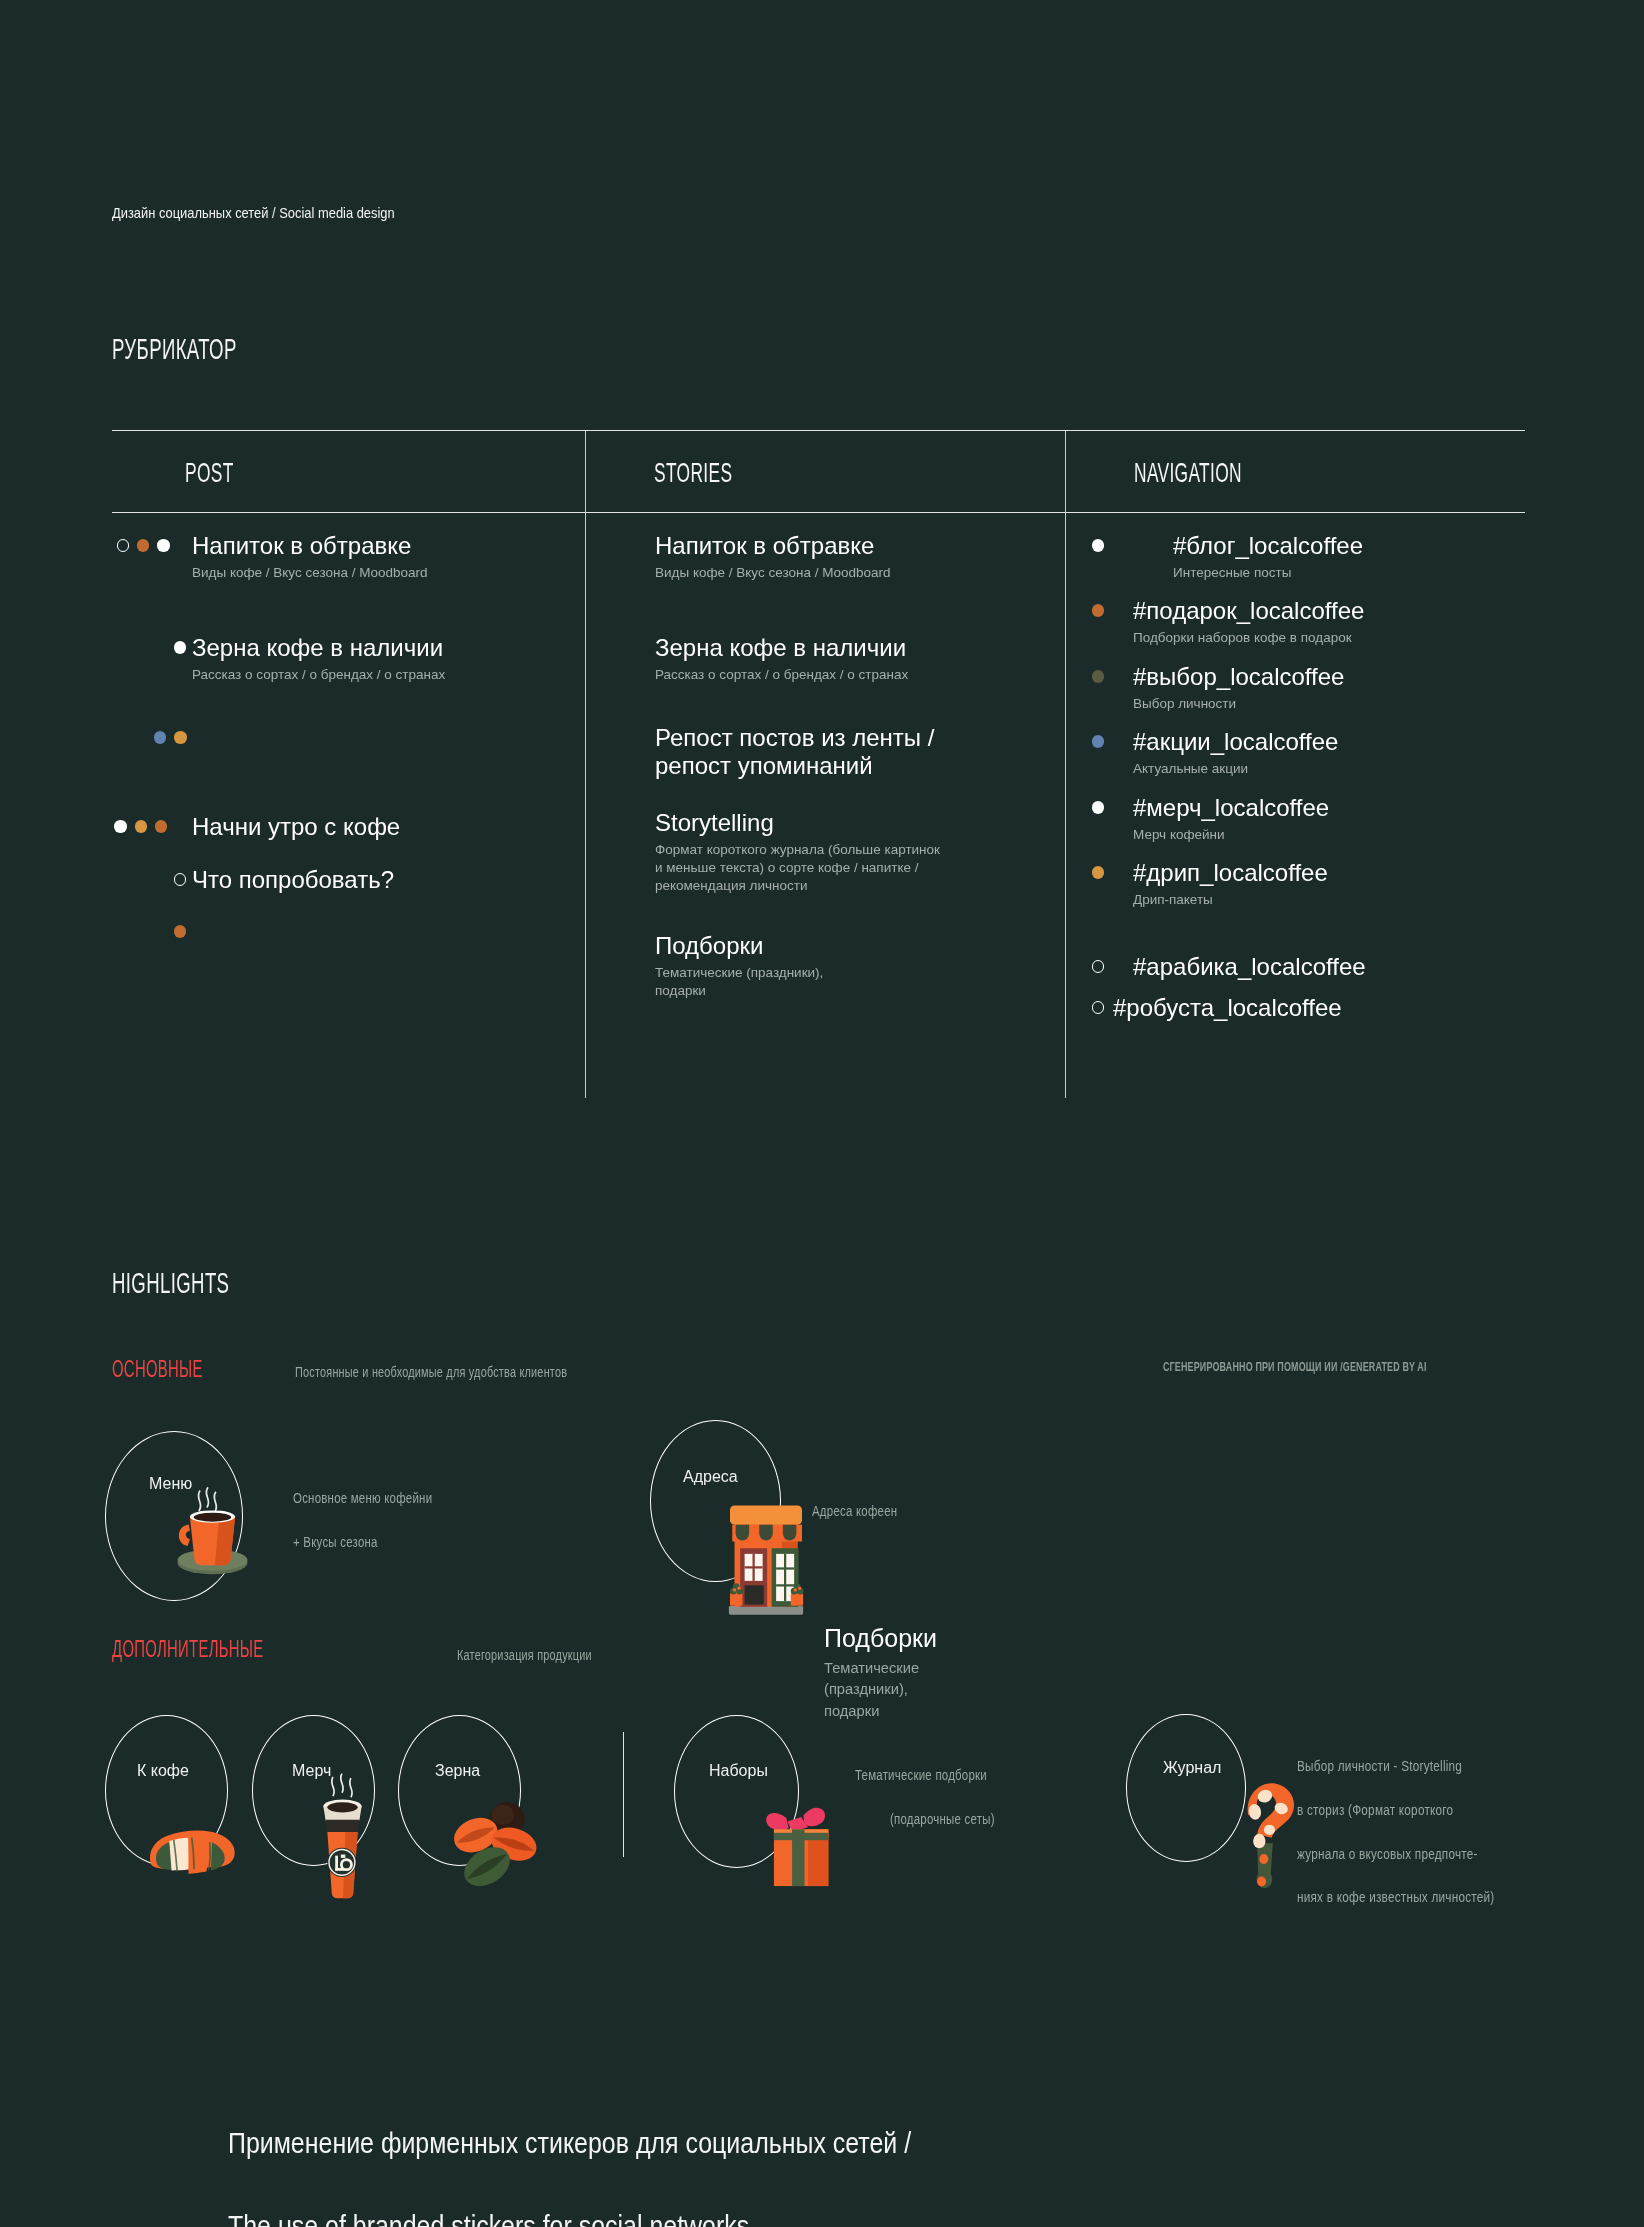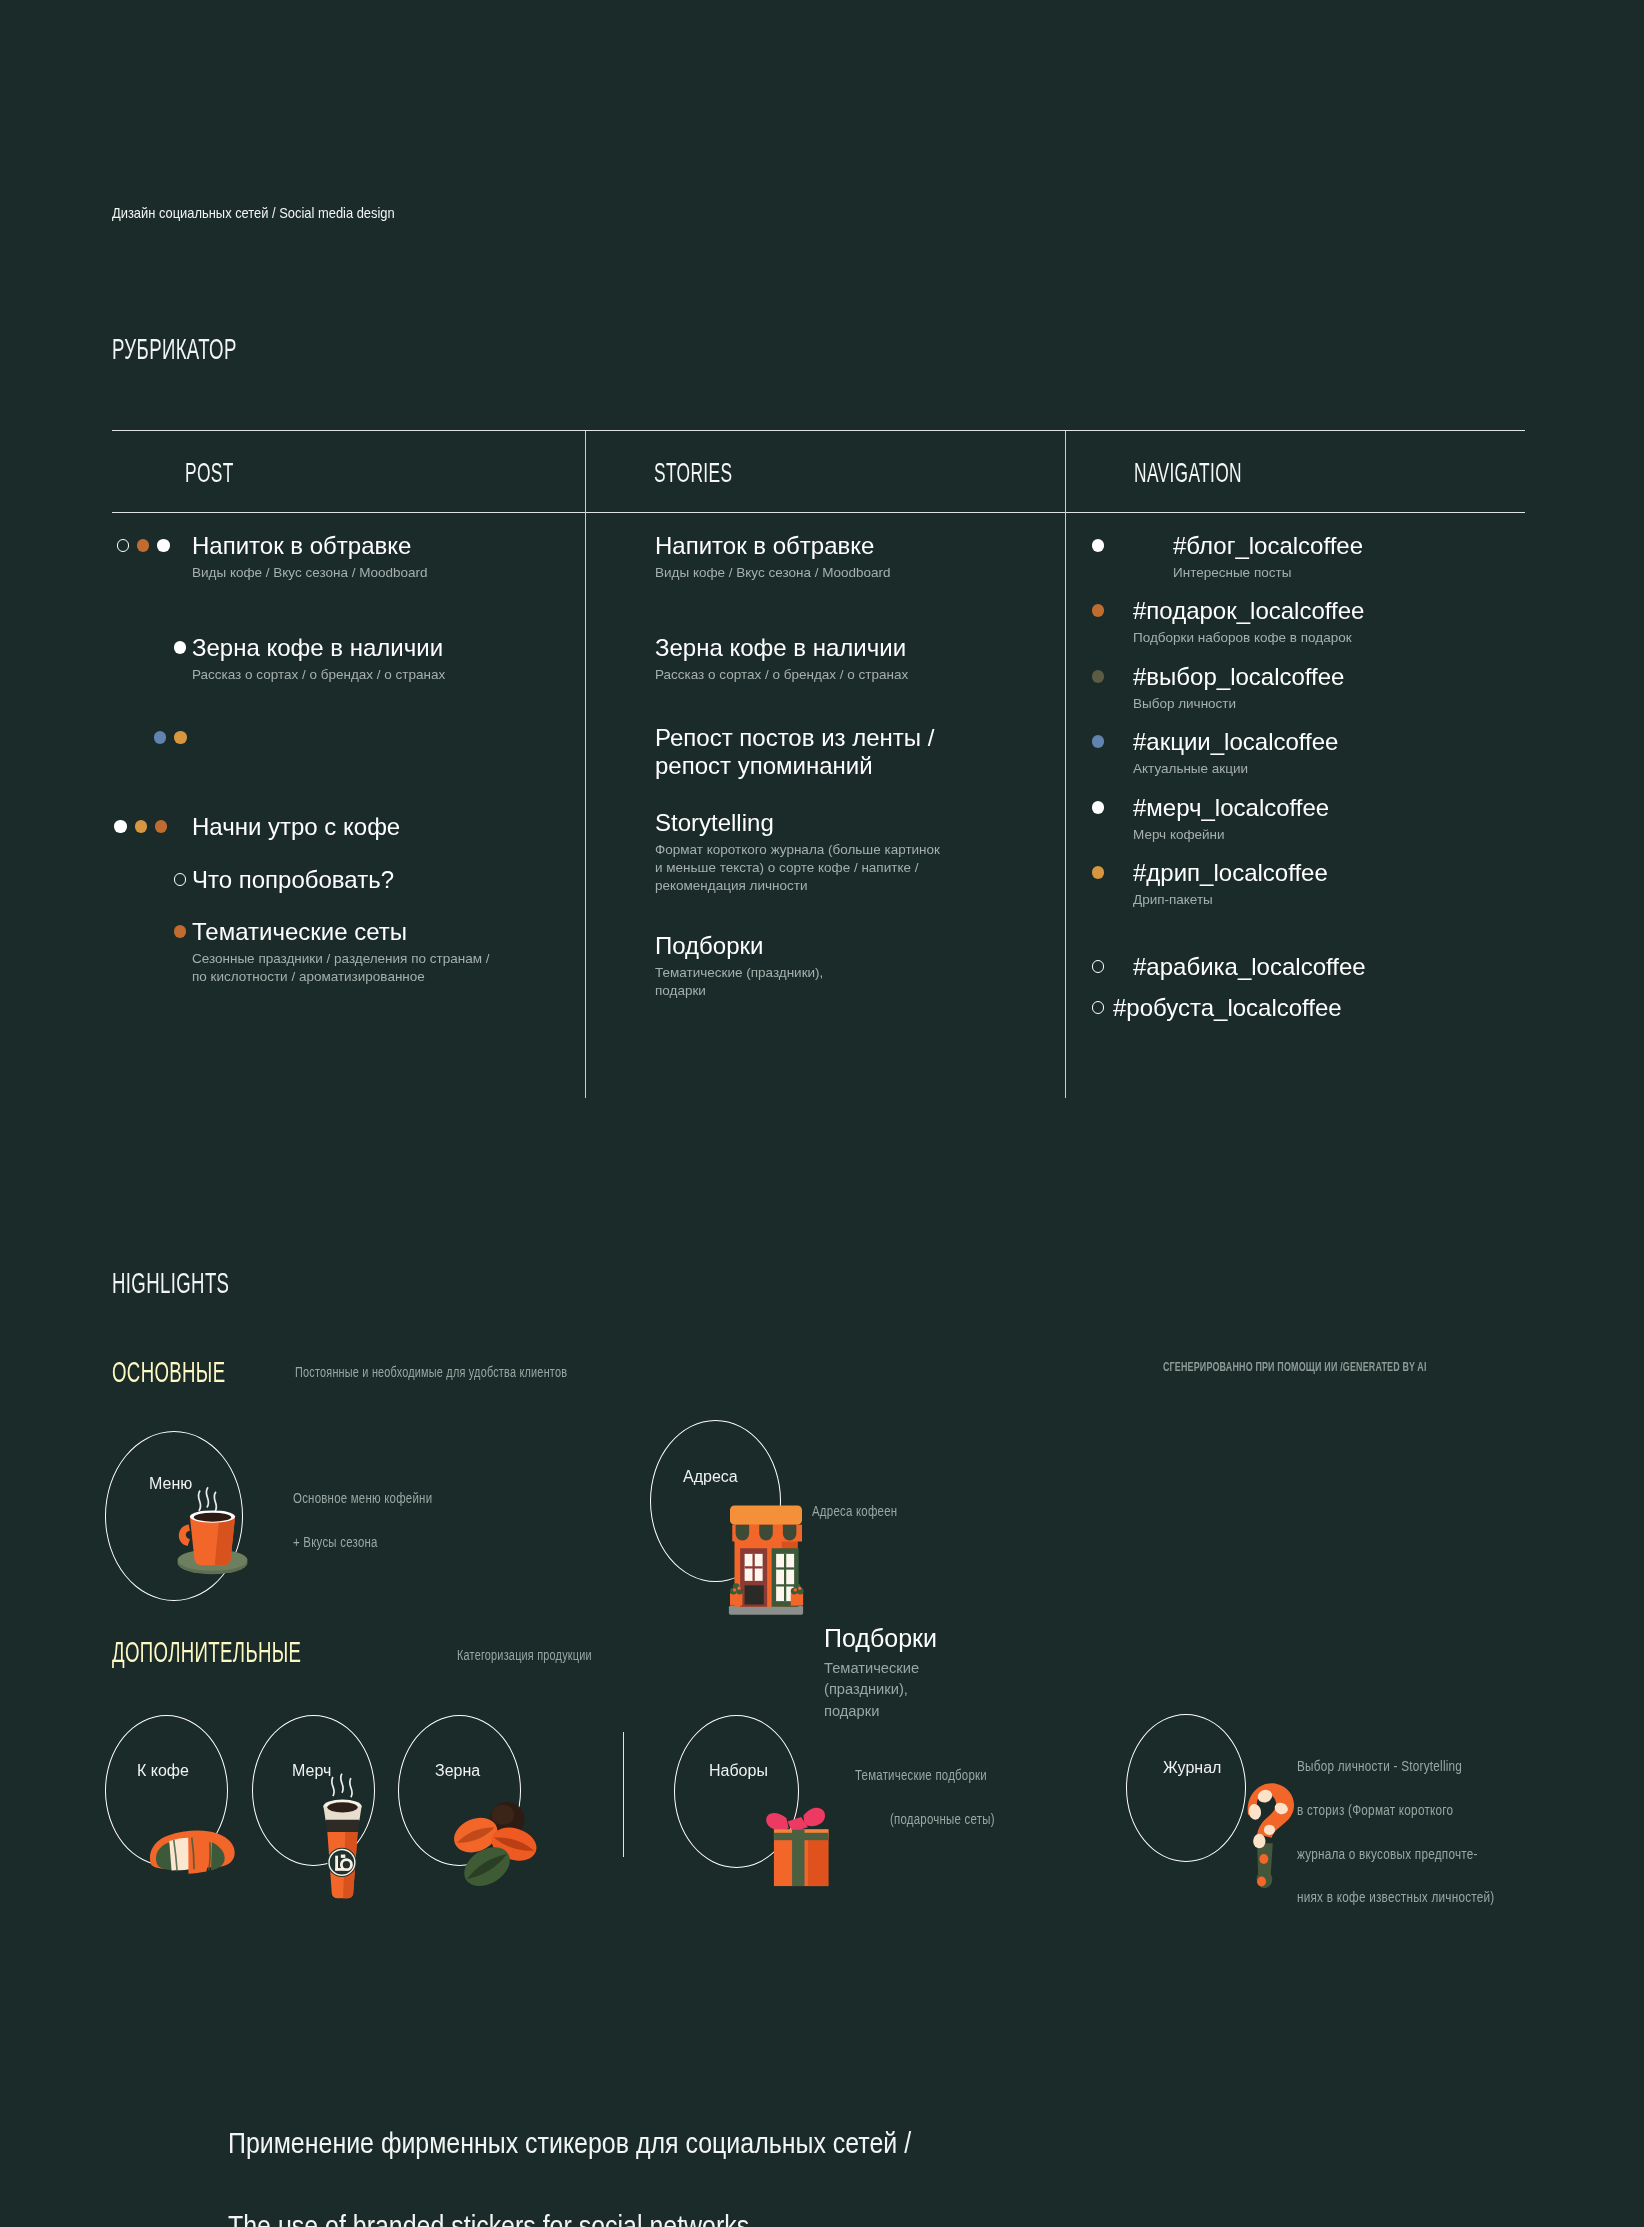--- a/index.html
+++ b/index.html
@@ -126,22 +126,22 @@
   }
 
   
   .post-row { position: absolute; }
   .nav-row  { position: absolute; }
   .stories-row { position: absolute; }
 
   
   .hl-group-title {
     position: absolute;
-    font-size: 30px;
-    color: #fef9c3;
+    font-size: 24px;
+    color: #ef4444;
   }
   .hl-group-desc {
     position: absolute;
     font-size: 14.7px;
     color: #9aa7a2;
   }
   .ai-stamp {
     position: absolute;
     right: 116px;
     top: 1360px;
@@ -267,25 +267,20 @@
           <span class="dot hollow"></span>
         </div>
         <div style="margin-left:80px">
           <div class="entry-title">Что попробовать?</div>
         </div>
       </div>
 
       <div class="post-row" style="left:0;top:386px;">
         <div class="bullets" style="left:62px;top:7.3px;">
           <span class="dot" style="background:#c06c30"></span>
-        </div>
-        <div style="margin-left:80px">
-          <div class="entry-title">Тематические сеты</div>
-          <div class="entry-sub" style="white-space:pre-line">Сезонные праздники / разделения по странам /
-по кислотности / ароматизированное</div>
         </div>
       </div>
 
     </div>
 
     <div class="col" id="col-1">
 
       <div class="stories-row" style="left:70px;top:0;">
         <div class="entry-title">Напиток в обтравке</div>
         <div class="entry-sub">Виды кофе / Вкус сезона / Moodboard</div>

